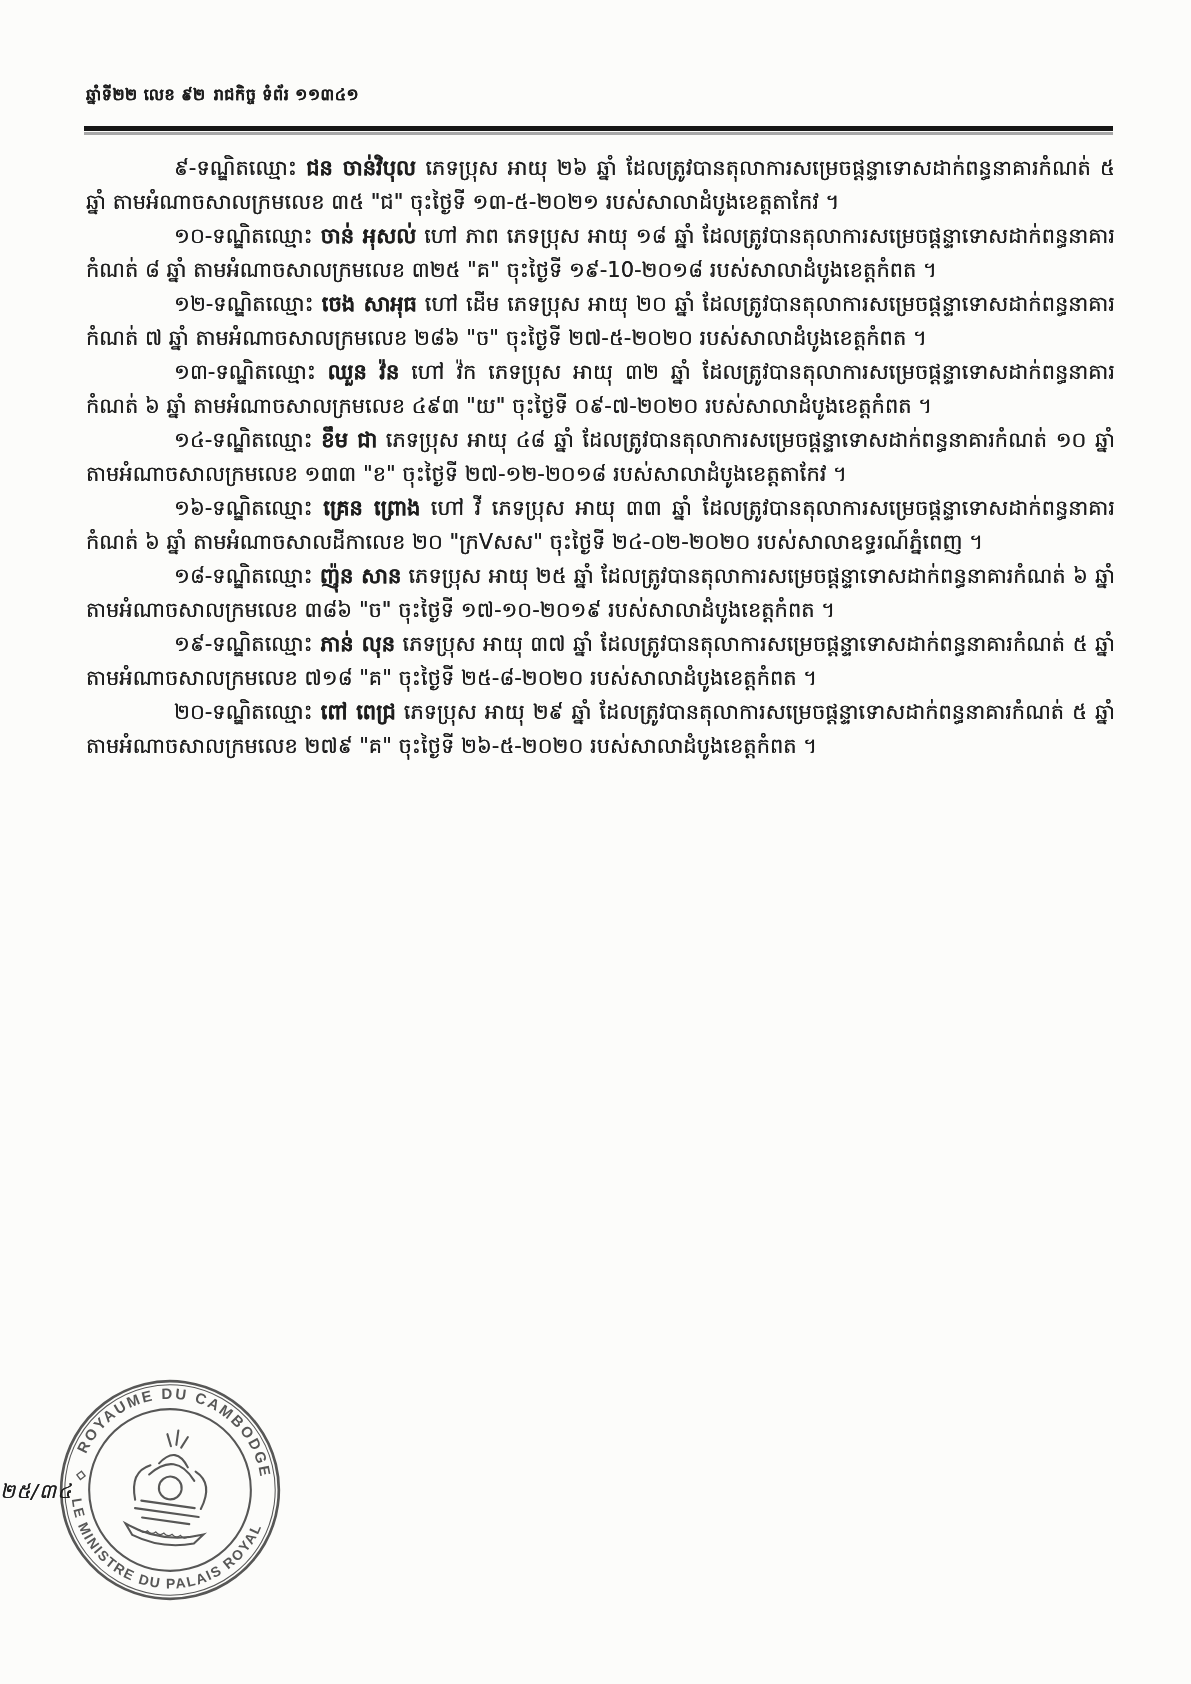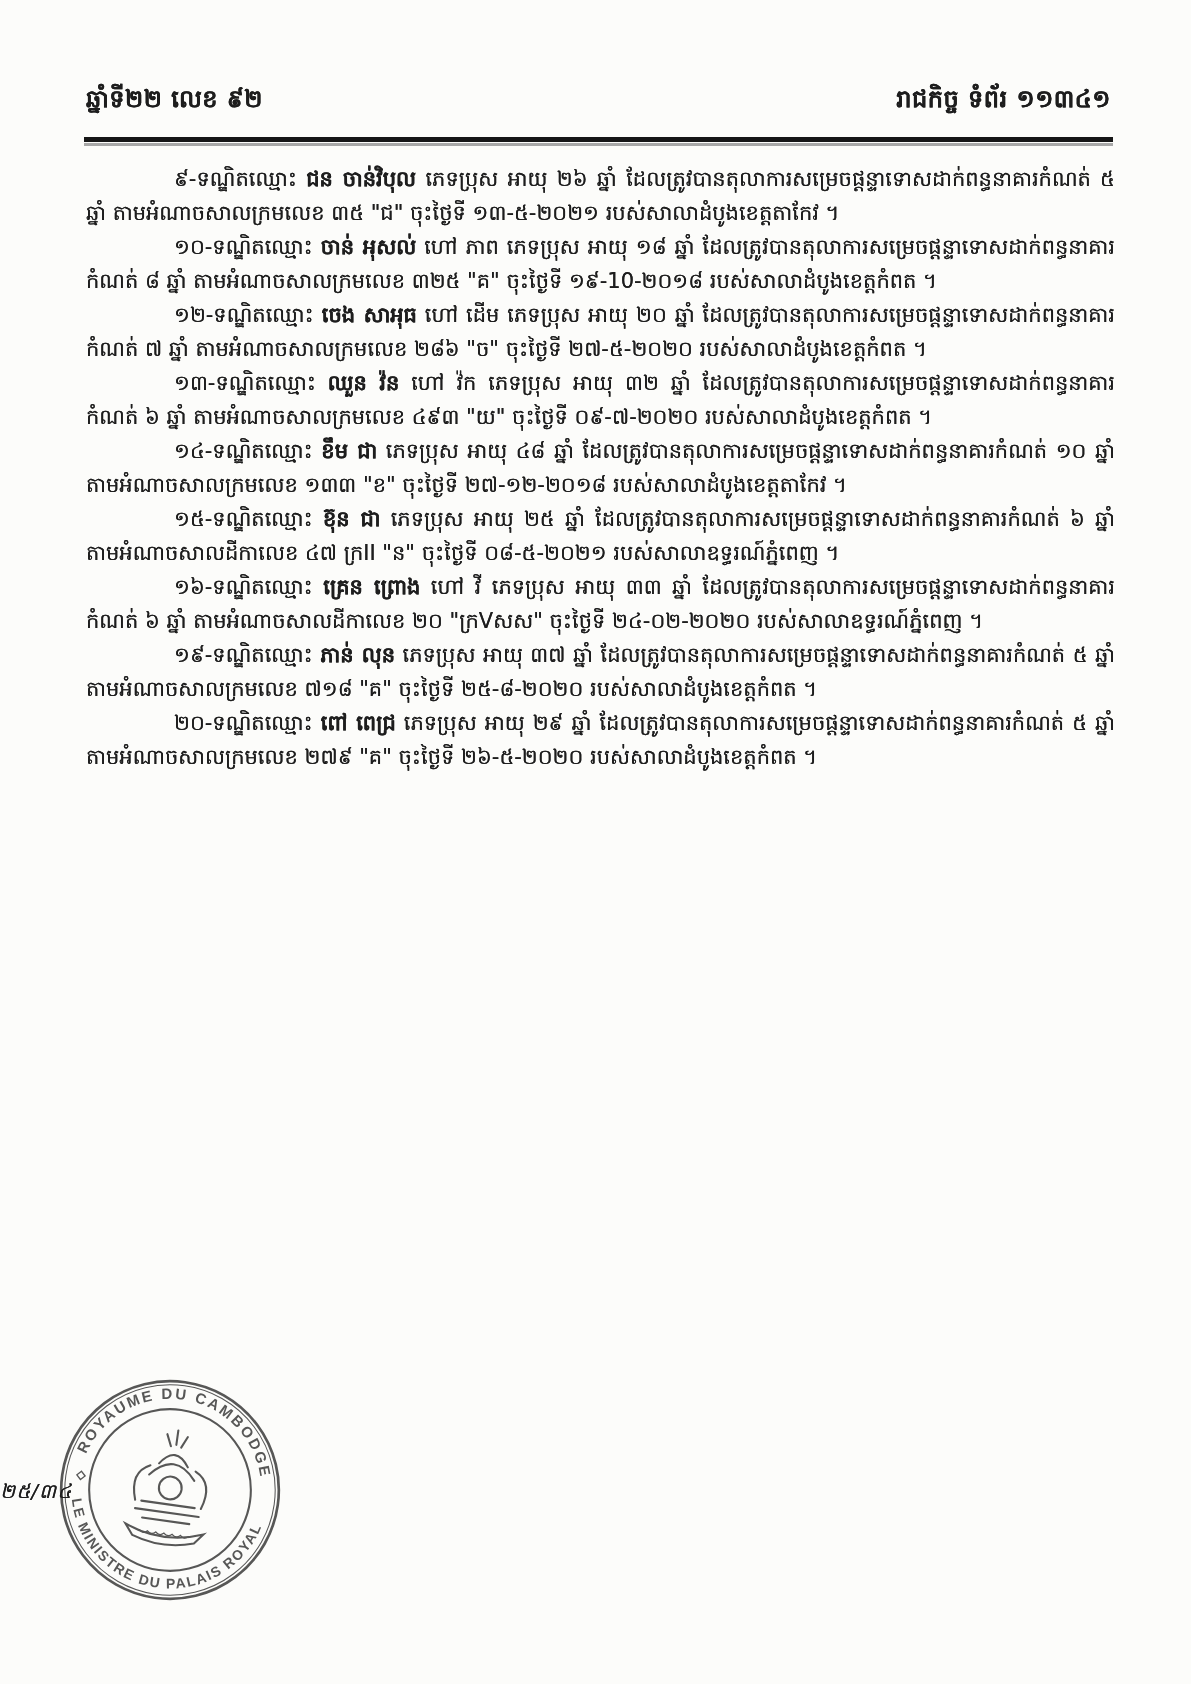--- a/index.html
+++ b/index.html
@@ -5,23 +5,23 @@
   html,body{margin:0;padding:0}
   body{
     width:1191px;height:1684px;position:relative;overflow:hidden;
     background:#efefed;
     font-family:"DejaVu Sans",sans-serif;
     color:#1d1d1d;
   }
   .page{position:absolute;inset:0;background:#fcfcfa;}
   
   .gz-header{
-    display:flex;justify-content:space-between;align-items:baseline;
+    display:flex;align-items:baseline;
     padding:84px 80px 0 86px;
-    font-weight:bold;font-size:24px;letter-spacing:.5px;
+    font-weight:bold;font-size:16px;letter-spacing:.5px;
     text-shadow:0 0 .6px #2a2a2a;
     gap:8px;
   }
   .rule{margin:18px 78px 0 84px}
   .rule-black{height:5px;background:#161616}
   .rule-gray{height:3px;background:#a8a8a8;margin-top:1px}
   
   #entries{
     margin:16px 76px 0 86px;
     font-size:21px;line-height:34px;
@@ -62,25 +62,25 @@
 
   <p class="entry"><span class="prefix">១០-ទណ្ឌិតឈ្មោះ</span> <b class="cname">ចាន់ អុសល់</b> <span class="rest">ហៅ ភាព ភេទប្រុស អាយុ ១៨ ឆ្នាំ ដែលត្រូវបានតុលាការសម្រេចផ្តន្ទាទោសដាក់ពន្ធនាគារកំណត់ ៨ ឆ្នាំ តាមអំណាចសាលក្រមលេខ ៣២៥ "គ" ចុះថ្ងៃទី ១៩-10-២០១៨ របស់សាលាដំបូងខេត្តកំពត ។</span></p>
 
 
   <p class="entry"><span class="prefix">១២-ទណ្ឌិតឈ្មោះ</span> <b class="cname">ចេង សាអុធ</b> <span class="rest">ហៅ ដើម ភេទប្រុស អាយុ ២០ ឆ្នាំ ដែលត្រូវបានតុលាការសម្រេចផ្តន្ទាទោសដាក់ពន្ធនាគារកំណត់ ៧ ឆ្នាំ តាមអំណាចសាលក្រមលេខ ២៨៦ "ច" ចុះថ្ងៃទី ២៧-៥-២០២០ របស់សាលាដំបូងខេត្តកំពត ។</span></p>
 
   <p class="entry"><span class="prefix">១៣-ទណ្ឌិតឈ្មោះ</span> <b class="cname">ឈួន វ៉ន</b> <span class="rest">ហៅ វ៉ក ភេទប្រុស អាយុ ៣២ ឆ្នាំ ដែលត្រូវបានតុលាការសម្រេចផ្តន្ទាទោសដាក់ពន្ធនាគារកំណត់ ៦ ឆ្នាំ តាមអំណាចសាលក្រមលេខ ៤៩៣ "យ" ចុះថ្ងៃទី ០៩-៧-២០២០ របស់សាលាដំបូងខេត្តកំពត ។</span></p>
 
   <p class="entry"><span class="prefix">១៤-ទណ្ឌិតឈ្មោះ</span> <b class="cname">ខឹម ជា</b> <span class="rest">ភេទប្រុស អាយុ ៤៨ ឆ្នាំ ដែលត្រូវបានតុលាការសម្រេចផ្តន្ទាទោសដាក់ពន្ធនាគារកំណត់ ១០ ឆ្នាំ តាមអំណាចសាលក្រមលេខ ១៣៣ "ខ" ចុះថ្ងៃទី ២៧-១២-២០១៨ របស់សាលាដំបូងខេត្តតាកែវ ។</span></p>
 
-  <p class="entry"><span class="prefix">១៥-ទណ្ឌិតឈ្មោះ</span> <b class="cname">ខ៊ុន ជា</b> <span class="rest">ភេទប្រុស អាយុ ២៥ ឆ្នាំ ដែលត្រូវបានតុលាការសម្រេចផ្តន្ទាទោសដាក់ពន្ធនាគារកំណត់ ៦ ឆ្នាំ តាមអំណាចសាលដីកាលេខ ៤៧ ក្រII "ន" ចុះថ្ងៃទី ០៨-៥-២០២១ របស់សាលាឧទ្ធរណ៍ភ្នំពេញ ។</span></p>
 
   <p class="entry"><span class="prefix">១៦-ទណ្ឌិតឈ្មោះ</span> <b class="cname">គ្រេន ព្រោង</b> <span class="rest">ហៅ វី ភេទប្រុស អាយុ ៣៣ ឆ្នាំ ដែលត្រូវបានតុលាការសម្រេចផ្តន្ទាទោសដាក់ពន្ធនាគារកំណត់ ៦ ឆ្នាំ តាមអំណាចសាលដីកាលេខ ២០ "ក្រVសស" ចុះថ្ងៃទី ២៤-០២-២០២០ របស់សាលាឧទ្ធរណ៍ភ្នំពេញ ។</span></p>
 
 
+  <p class="entry"><span class="prefix">១៨-ទណ្ឌិតឈ្មោះ</span> <b class="cname">ញ៉ុន សាន</b> <span class="rest">ភេទប្រុស អាយុ ២៥ ឆ្នាំ ដែលត្រូវបានតុលាការសម្រេចផ្តន្ទាទោសដាក់ពន្ធនាគារកំណត់ ៦ ឆ្នាំ តាមអំណាចសាលក្រមលេខ ៣៨៦ "ច" ចុះថ្ងៃទី ១៧-១០-២០១៩ របស់សាលាដំបូងខេត្តកំពត ។</span></p>
 
   <p class="entry"><span class="prefix">១៩-ទណ្ឌិតឈ្មោះ</span> <b class="cname">ភាន់ លុន</b> <span class="rest">ភេទប្រុស អាយុ ៣៧ ឆ្នាំ ដែលត្រូវបានតុលាការសម្រេចផ្តន្ទាទោសដាក់ពន្ធនាគារកំណត់ ៥ ឆ្នាំ តាមអំណាចសាលក្រមលេខ ៧១៨ "គ" ចុះថ្ងៃទី ២៥-៨-២០២០ របស់សាលាដំបូងខេត្តកំពត ។</span></p>
 
   <p class="entry"><span class="prefix">២០-ទណ្ឌិតឈ្មោះ</span> <b class="cname">ពៅ ពេជ្រ</b> <span class="rest">ភេទប្រុស អាយុ ២៩ ឆ្នាំ ដែលត្រូវបានតុលាការសម្រេចផ្តន្ទាទោសដាក់ពន្ធនាគារកំណត់ ៥ ឆ្នាំ តាមអំណាចសាលក្រមលេខ ២៧៩ "គ" ចុះថ្ងៃទី ២៦-៥-២០២០ របស់សាលាដំបូងខេត្តកំពត ។</span></p>
 </main>
 
   <div class="page-number">២៥/៣៤</div>
 
   <svg class="stamp" viewBox="0 0 220 220" aria-hidden="true">
     <g transform="rotate(8 110 110)" stroke="#3c3c3c" fill="none" stroke-linecap="round">

